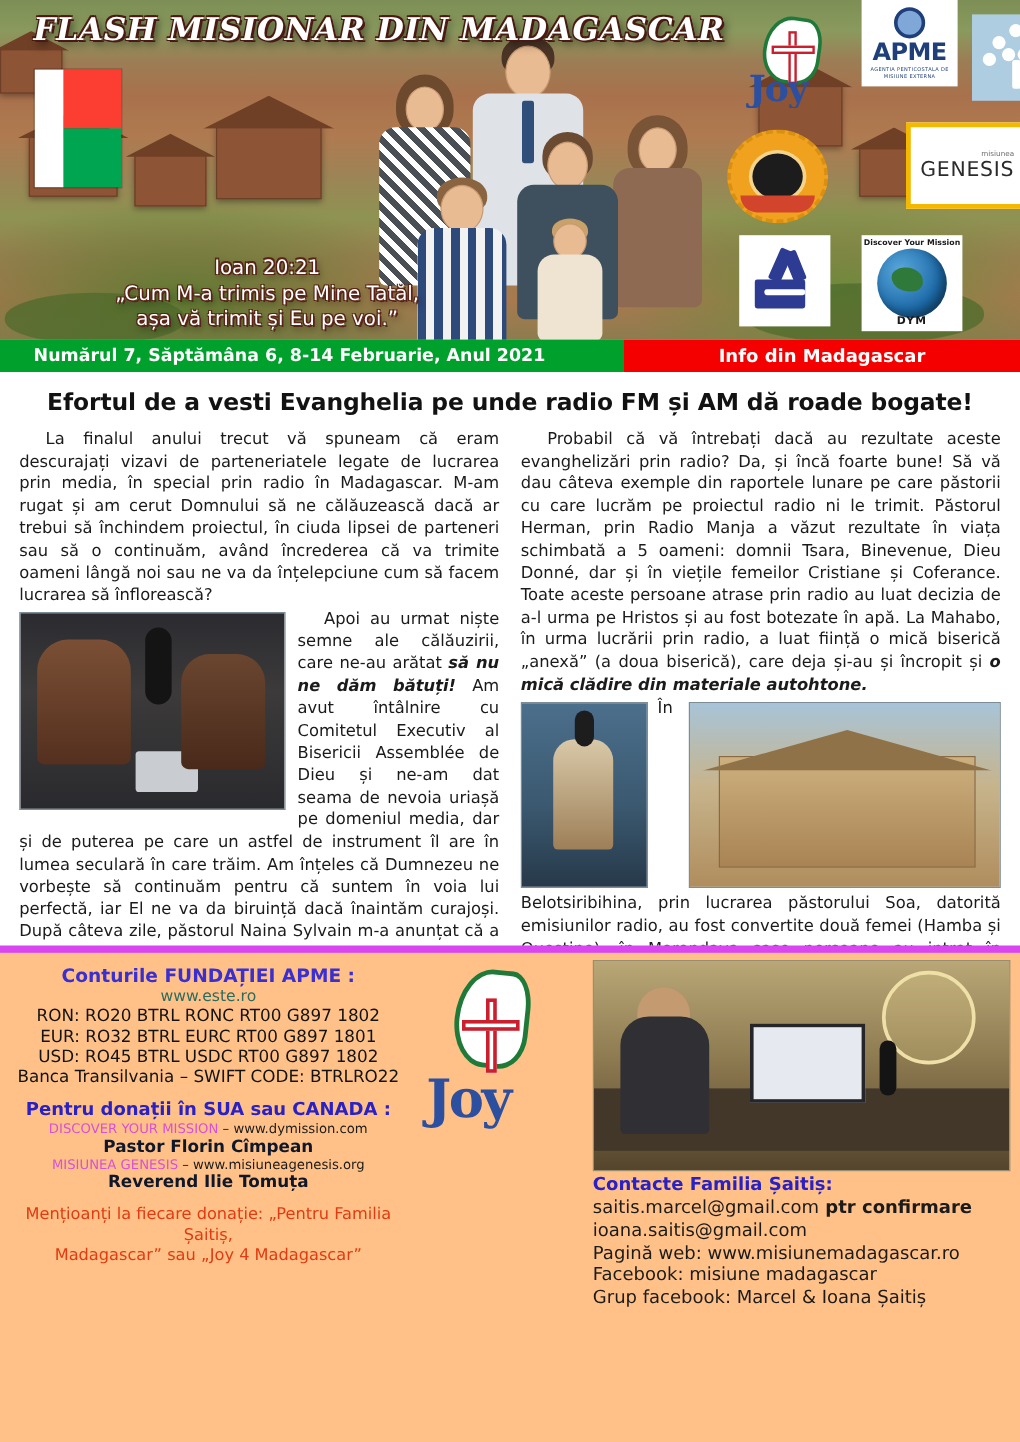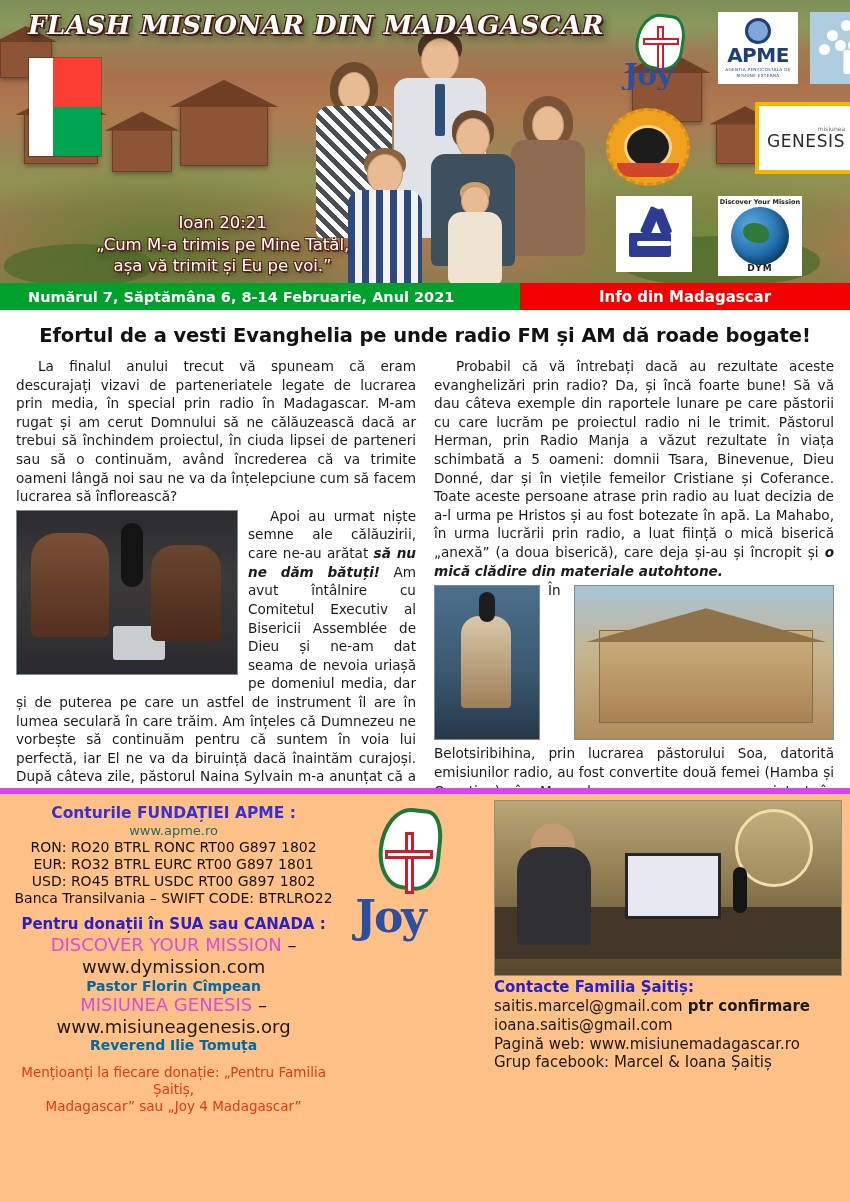--- a/index.html
+++ b/index.html
@@ -182,21 +182,21 @@
   .logos { position: absolute; right: 0; top: 0; width: 252px; height: 282px; z-index: 7; }
   .logo-box {
     position: absolute;
     background: #ffffff;
     display: flex;
     align-items: center;
     justify-content: center;
     overflow: hidden;
   }
   .logo-joy    { left: 18px;  top: 12px;  width: 88px;  height: 78px; background: transparent; }
-  .logo-apme   { left: 120px; top: 12px;  width: 80px;  height: 72px; }
+  .logo-apme   { left: 120px; top: 0;  width: 80px;  height: 72px; }
   .logo-tree   { left: 212px; top: 12px;  width: 74px;  height: 72px; background: #aecde0; }
   .logo-radio  { left: 4px;   top: 106px; width: 92px;  height: 82px; background: transparent; }
   .logo-gen    { left: 122px; top: 102px; width: 102px;  height: 72px; border: 4px solid #f5b800; margin-left: 35px; }
   .logo-blue   { left: 18px;  top: 196px; width: 76px;  height: 76px; }
   .logo-dym    { left: 120px; top: 196px; width: 84px;  height: 80px; }
 
   .apme-txt {
     font-family: "DejaVu Sans", "Liberation Sans", sans-serif;
     font-weight: 700;
     font-size: 20px;
@@ -464,23 +464,23 @@
     font-weight: 700;
     font-size: 15.5px;
     margin-bottom: 1px;
   }
   .f-web { color: #2a6b5e; font-size: 13px; margin-bottom: 1px; }
   .f-line { color: #131313; font-size: 14px; line-height: 1.22; }
   .f-head2 {
     color: #2a21c4; font-weight: 700; font-size: 15px;
     margin-top: 8px; margin-bottom: 1px;
   }
-  .f-pink { color: #d84fd8; font-size: 18px; line-height: 1.2; }
+  .f-pink { color: #d84fd8; font-size: 11px; line-height: 1.2; }
   .f-pink .dark { color: #1a1a1a; }
-  .f-name { color: #0369a1; font-weight: 700; font-size: 14px; line-height: 1.2; }
+  .f-name { color: #0f172a; font-weight: 700; font-size: 14px; line-height: 1.2; }
   .f-note {
     color: #e23a11; font-size: 13.5px; line-height: 1.25; margin-top: 10px;
   }
 
   .contact-head { color: #2a21c4; font-weight: 700; font-size: 15px; margin-bottom: 1px; }
   .c-line { color: #1b1b1b; font-size: 15px; line-height: 1.25; }
   .c-line .b { font-weight: 700; }
 
   .joy-foot {
     position: absolute;
@@ -716,21 +716,21 @@
         </div>
       </div>
 
     </div>
   </div>
 
   <div class="footer">
 
     <div class="footer-left">
       <div class="f-head">Conturile FUNDAȚIEI APME :</div>
-      <div class="f-web">www.apme.ro</div>
+      <div class="f-web">www.este.ro</div>
       <div class="f-line">RON: RO20 BTRL RONC RT00 G897 1802</div>
       <div class="f-line">EUR: RO32 BTRL EURC RT00 G897 1801</div>
       <div class="f-line">USD: RO45 BTRL USDC RT00 G897 1802</div>
       <div class="f-line">Banca Transilvania – SWIFT CODE: BTRLRO22</div>
 
       <div class="f-head2">Pentru donații în SUA sau CANADA :</div>
       <div class="f-pink"><span>DISCOVER YOUR MISSION</span><span class="dark"> – </span><span class="dark">www.dymission.com</span></div>
       <div class="f-name">Pastor Florin Cîmpean</div>
       <div class="f-pink"><span>MISIUNEA GENESIS</span><span class="dark"> – </span><span class="dark">www.misiuneagenesis.org</span></div>
       <div class="f-name">Reverend Ilie Tomuța</div>
@@ -756,18 +756,19 @@
         <div class="fp-desk"></div>
         <div class="fp-head"></div>
         <div class="fp-person"></div>
         <div class="fp-mon"></div>
         <div class="fp-mic"></div>
       </div>
       <div class="contact-head">Contacte Familia Șaitiș:</div>
       <div class="c-line"><span>saitis.marcel@gmail.com</span><span class="b"> ptr confirmare</span></div>
       <div class="c-line">ioana.saitis@gmail.com</div>
       <div class="c-line">Pagină web: www.misiunemadagascar.ro</div>
+      <div class="c-line">Facebook: misiune madagascar</div>
       <div class="c-line">Grup facebook: Marcel &amp; Ioana Șaitiș</div>
     </div>
 
   </div>
 
 </div>
 
 </body></html>

